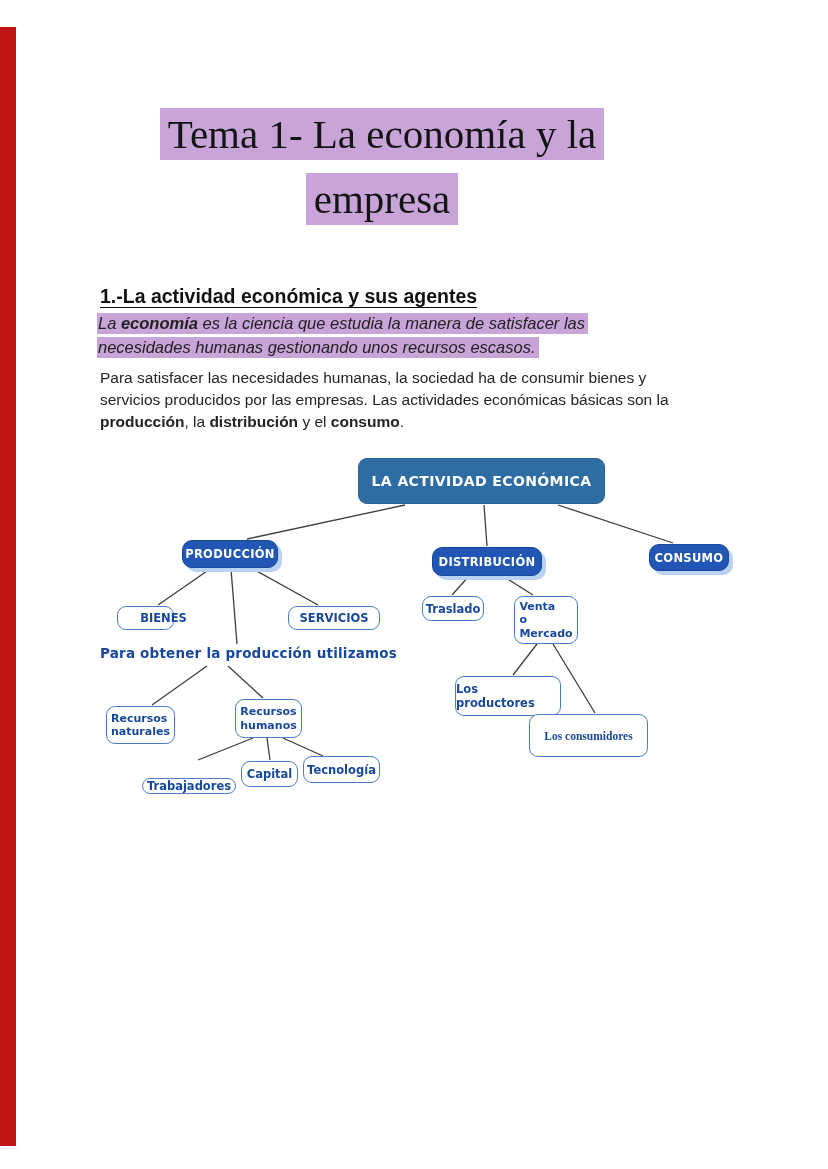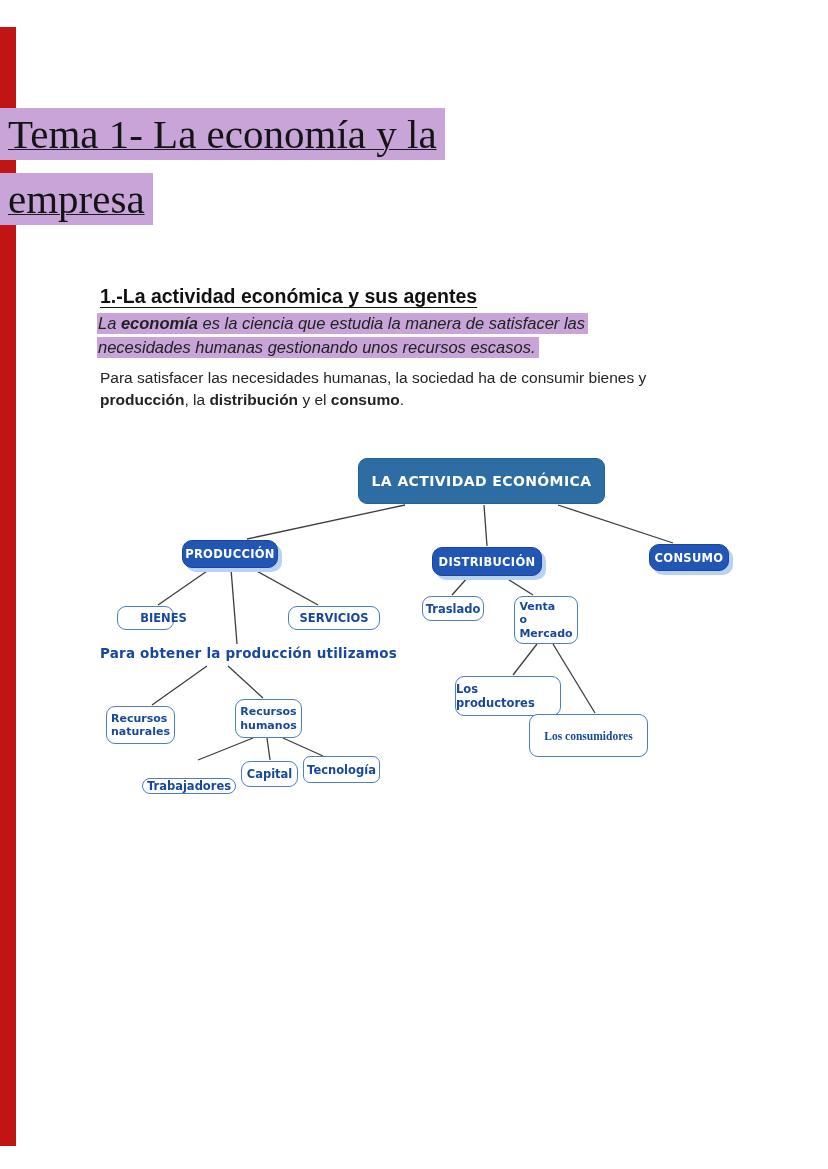--- a/index.html
+++ b/index.html
@@ -6,21 +6,21 @@
   *{box-sizing:border-box;}
   .page{
     position:relative;width:828px;height:1169px;background:#ffffff;
     margin:0 auto;overflow:hidden;
     font-family:"Liberation Sans",sans-serif;color:#1d1d1f;
   }
   
   .red-strip{position:absolute;left:0;top:27px;width:16px;height:1119px;background:#c11414;}
 
   
-  .title-block{position:absolute;left:0;top:106px;width:764px;text-align:left;text-decoration:underline;}
+  .title-block{position:absolute;left:0;top:106px;width:764px;text-align:center;}
   .title-line{display:block;line-height:57px;}
   .title-hl{
     display:inline;background:#c8a4d8;padding:3px 8px;
     font-family:"Liberation Serif",serif;font-size:41px;font-weight:400;color:#141414;
     -webkit-box-decoration-break:clone;box-decoration-break:clone;
   }
 
   
   .section-heading{
     position:absolute;left:100px;top:285px;width:640px;
@@ -67,21 +67,21 @@
   #n-bienes{left:117px;top:166px;width:57px;height:24px;padding-left:36px;}
   #n-servicios{left:288px;top:166px;width:92px;height:24px;}
   #n-traslado{left:422px;top:156px;width:62px;height:25px;}
   #n-venta{left:514px;top:156px;width:64px;height:48px;}
   #n-productores{left:455px;top:236px;width:106px;height:40px;}
   #n-consumidores{left:529px;top:274px;width:119px;height:43px;font-family:Liberation Serif, serif;}
   #n-recnat{left:106px;top:266px;width:69px;height:38px;}
   #n-rechum{left:235px;top:259px;width:67px;height:39px;}
   #n-trabajadores{left:142px;top:338px;width:94px;height:16px;}
   #n-capital{left:241px;top:321px;width:57px;height:26px;}
-  #n-tecnologia{left:303px;top:316px;width:77px;height:27px;border-radius:7px;}
+  #n-tecnologia{left:303px;top:316px;width:77px;height:27px;}
 </style>
 </head>
 <body>
 
 <div class="page">
 
   <div class="red-strip"></div>
 
   <div class="title-block">
     <span class="title-line"><span class="title-hl">Tema 1- La economía y la</span></span>
@@ -90,20 +90,21 @@
 
   <div class="section-heading">1.-La actividad económica y sus agentes</div>
 
   <div class="intro-block">
     <div><span class="intro-hl"><span> La </span><b>economía</b><span> es la ciencia que estudia la manera de satisfacer las</span></span></div>
     <div><span class="intro-hl">necesidades humanas gestionando unos recursos escasos.</span></div>
   </div>
 
   <div class="body-block">
     <div>Para satisfacer las necesidades humanas, la sociedad ha de consumir bienes y</div>
+    <div>servicios producidos por las empresas. Las actividades económicas básicas son la</div>
     <div><b>producción</b><span>, la </span><b>distribución</b><span> y el </span><b>consumo</b><span>.</span></div>
   </div>
 
   <div class="diagram">
     <svg class="edges" viewBox="0 0 828 380" xmlns="http://www.w3.org/2000/svg">
       <g stroke="#3d3d3d" stroke-width="1.3">
         <line x1="405" y1="65" x2="247" y2="99"></line>
         <line x1="484" y1="65" x2="487" y2="106"></line>
         <line x1="558" y1="65" x2="673" y2="103"></line>
         <line x1="210" y1="129" x2="158" y2="165"></line>

